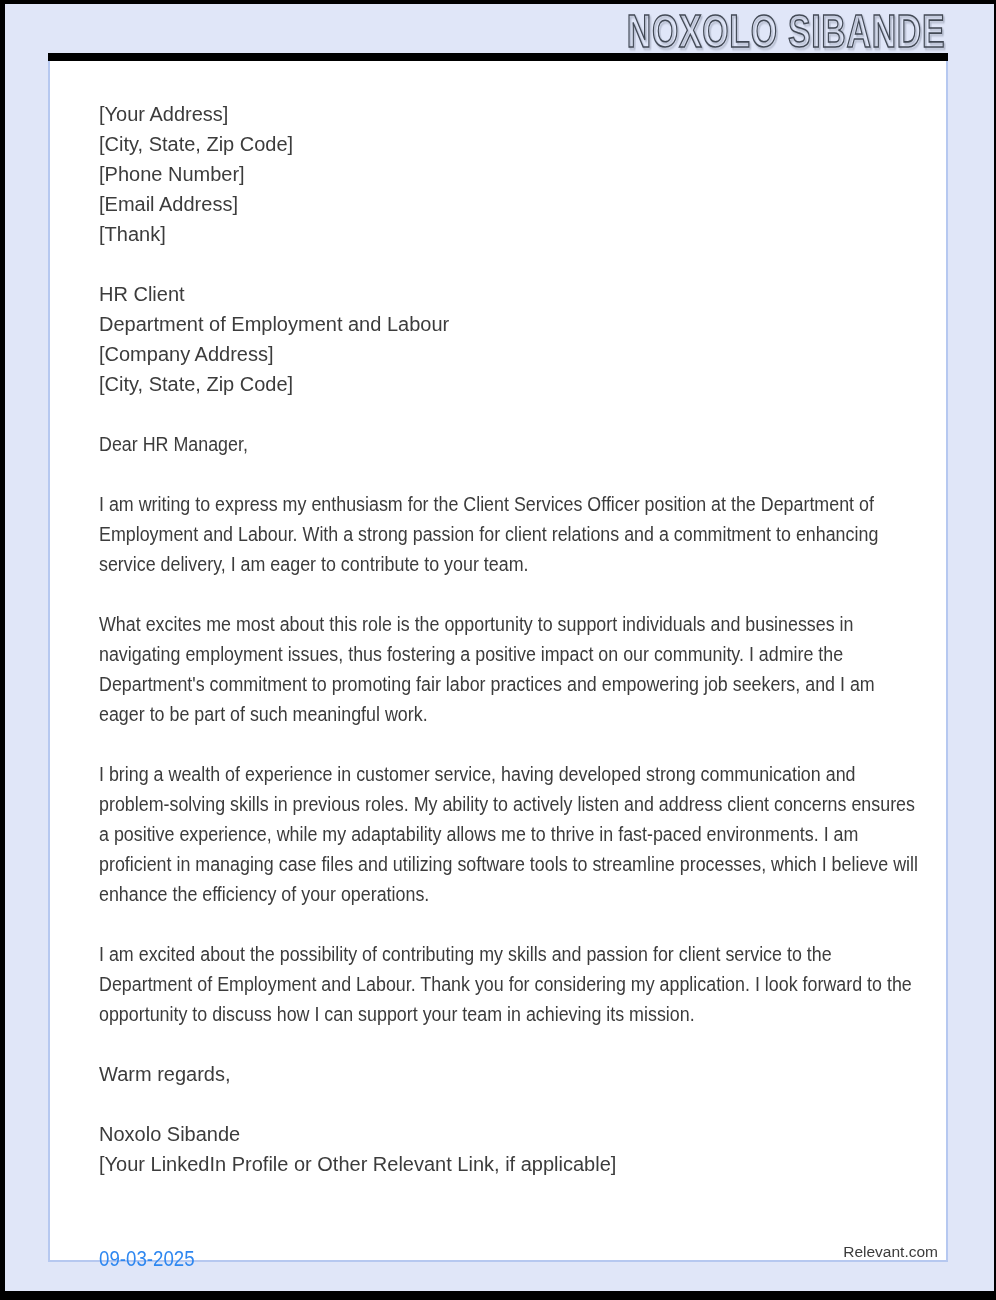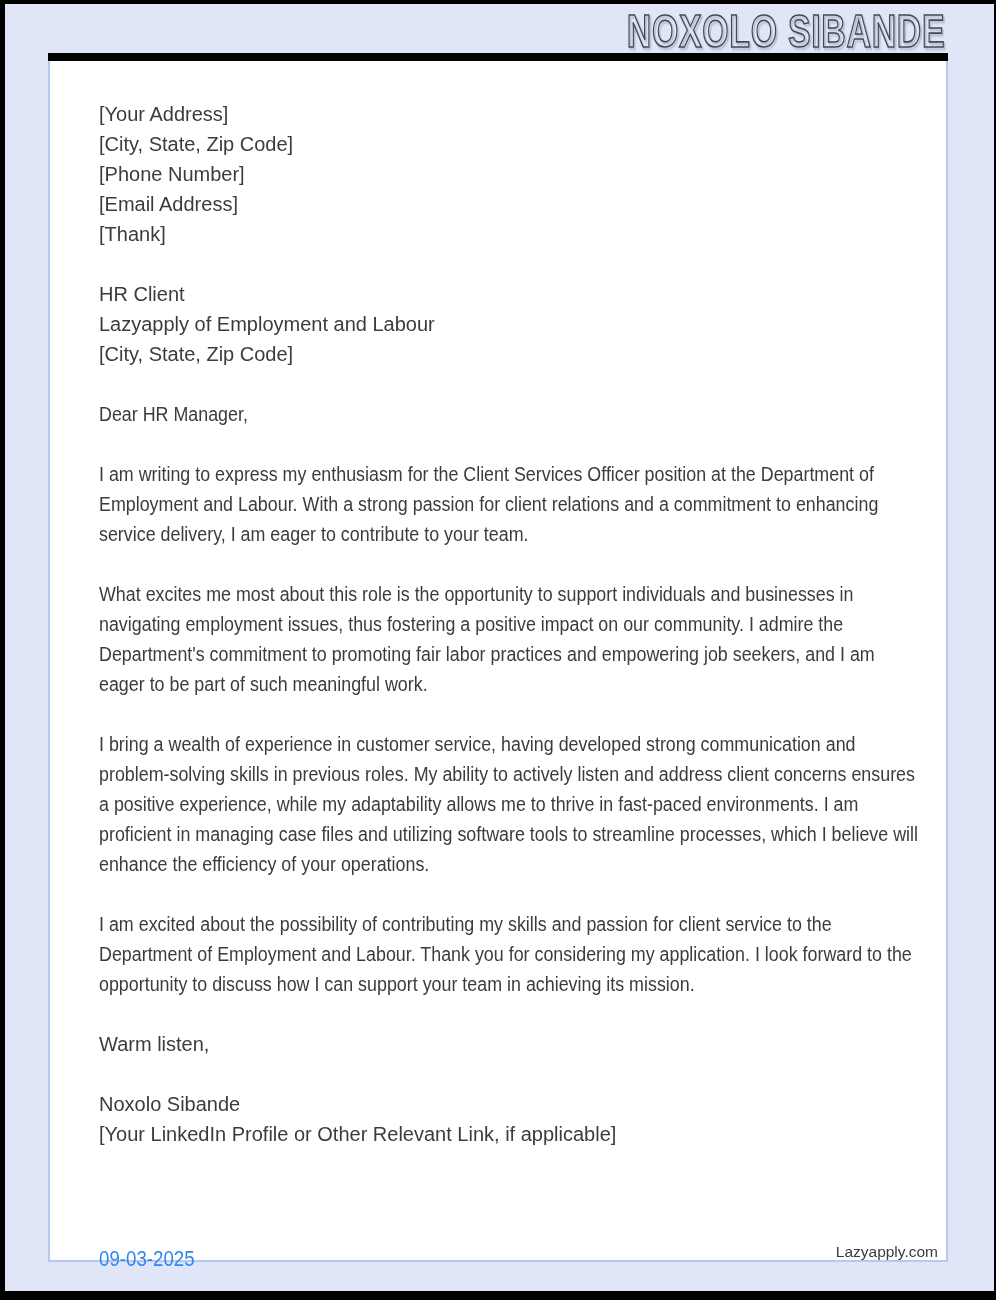--- a/index.html
+++ b/index.html
@@ -101,36 +101,37 @@
     <div class="blk">
       <div>[Your Address]</div>
       <div>[City, State, Zip Code]</div>
       <div>[Phone Number]</div>
       <div>[Email Address]</div>
       <div>[Thank]</div>
     </div>
 
     <div class="blk">
       <div>HR Client</div>
-      <div>Lazyapply of Employment and Labour</div>
+      <div>Department of Employment and Labour</div>
+      <div>[Company Address]</div>
       <div>[City, State, Zip Code]</div>
     </div>
 
     <div class="blk cond">Dear HR Manager,</div>
 
     <p class="blk cond">I am writing to express my enthusiasm for the Client Services Officer position at the Department of Employment and Labour. With a strong passion for client relations and a commitment to enhancing service delivery, I am eager to contribute to your team.</p>
     <p class="blk cond">What excites me most about this role is the opportunity to support individuals and businesses in navigating employment issues, thus fostering a positive impact on our community. I admire the Department's commitment to promoting fair labor practices and empowering job seekers, and I am eager to be part of such meaningful work.</p>
     <p class="blk cond">I bring a wealth of experience in customer service, having developed strong communication and problem-solving skills in previous roles. My ability to actively listen and address client concerns ensures a positive experience, while my adaptability allows me to thrive in fast-paced environments. I am proficient in managing case files and utilizing software tools to streamline processes, which I believe will enhance the efficiency of your operations.</p>
     <p class="blk cond">I am excited about the possibility of contributing my skills and passion for client service to the Department of Employment and Labour. Thank you for considering my application. I look forward to the opportunity to discuss how I can support your team in achieving its mission.</p>
 
-    <div class="blk">Warm listen,</div>
+    <div class="blk">Warm regards,</div>
 
     <div class="blk">
       <div>Noxolo Sibande</div>
       <div>[Your LinkedIn Profile or Other Relevant Link, if applicable]</div>
     </div>
 
   </div>
 
   <div class="date-stamp">09-03-2025</div>
 
-  <div class="watermark">Lazyapply.com</div>
+  <div class="watermark">Relevant.com</div>
 </div>
 
 </body></html>

